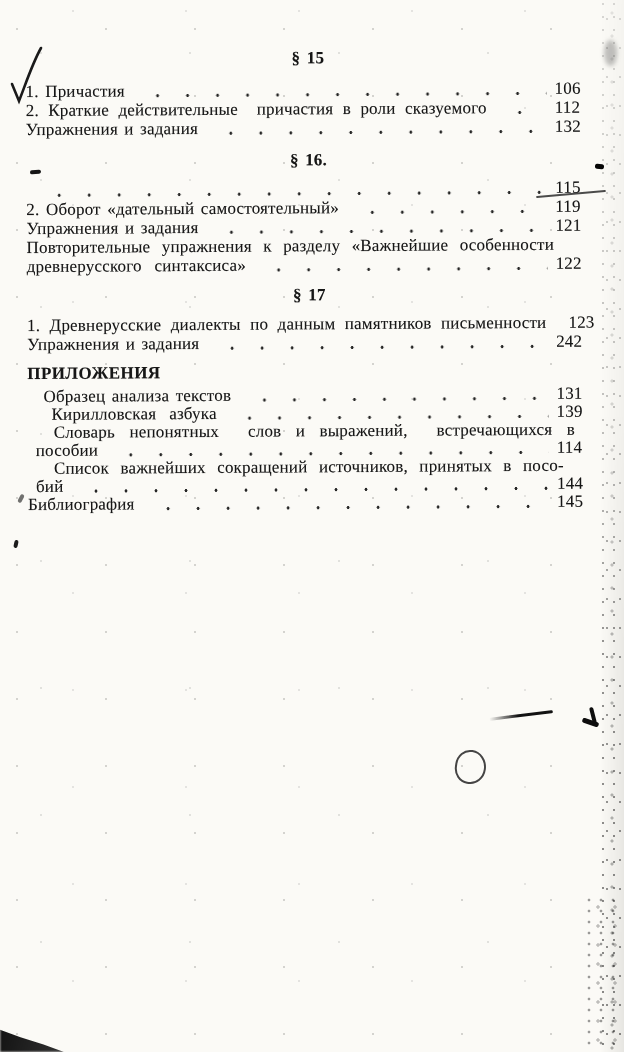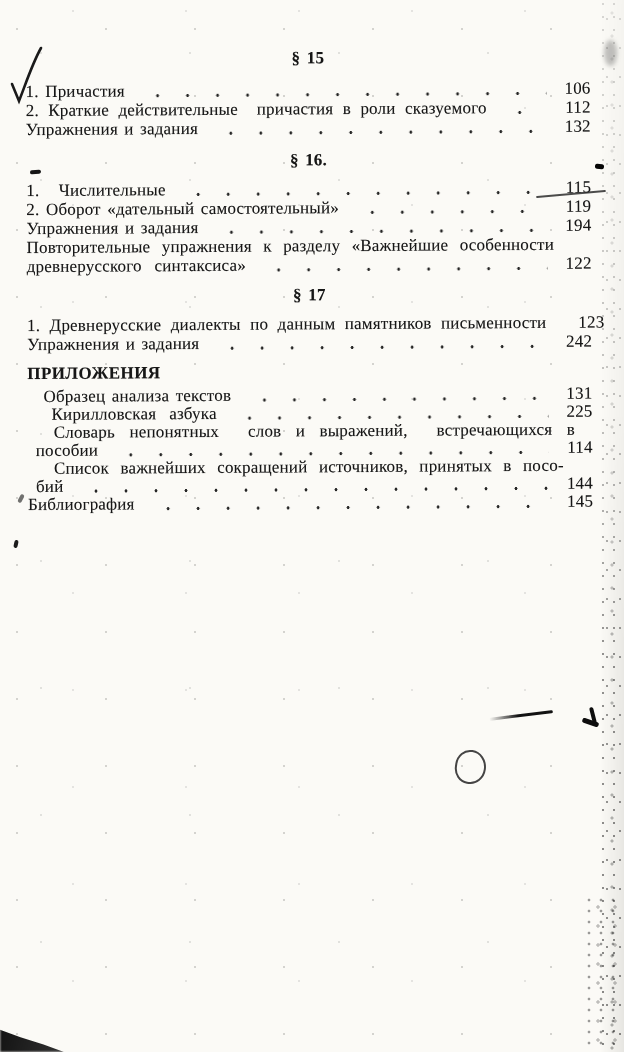--- a/index.html
+++ b/index.html
@@ -15,21 +15,21 @@
     transform:rotate(-0.35deg);transform-origin:0 0;
     font-size:17px;line-height:19px;word-spacing:2px;letter-spacing:.2px;
     text-shadow:.2px .2px 0 rgba(0,0,0,.3);}
   .sec-h{text-align:center;font-weight:700;font-size:17px;line-height:19px;}
   .app-h{font-weight:700;font-size:17px;line-height:20px;letter-spacing:.4px;}
   .row{display:flex;align-items:baseline;}
   .t{white-space:pre;}
   .leader{flex:1;align-self:flex-end;height:5px;margin:0 8px 2px 14px;
     background-image:radial-gradient(circle,#262626 1.3px,rgba(0,0,0,0) 1.7px);
     background-size:30px 5px;background-position:4px center;background-repeat:repeat-x;}
-  .pg{min-width:36px;text-align:right;white-space:pre;}
+  .pg{min-width:36px;white-space:pre;}
   .l1{white-space:pre;}
   .w-med{word-spacing:5px;}
   .w-wide{word-spacing:7px;}
   .w-xwide{word-spacing:10px;}
   .in1{padding-left:16px;}
   .in2{padding-left:24px;}
   .in2a{padding-left:26px;}
   .inc{padding-left:8px;}
   .g13{margin-top:13px;} .g10{margin-top:10px;} .g11{margin-top:11px;} .g4{margin-top:4px;}
   .app{font-size:17px;line-height:18px;}
@@ -89,33 +89,32 @@
       <div class="row">
         <span class="t">Упражнения и задания</span>
         <span class="leader"></span>
         <span class="pg">132</span>
       </div>
     </div>
 
     <div class="sec-h g13">§ 16.</div>
     <div class="grp g10">
       <div class="row">
-        <span class="t">1.   Числительные</span>
         <span class="leader"></span>
         <span class="pg">115</span>
       </div>
       <div class="row">
         <span class="t">2. Оборот «дательный самостоятельный»</span>
         <span class="leader"></span>
         <span class="pg">119</span>
       </div>
       <div class="row">
         <span class="t">Упражнения и задания</span>
         <span class="leader"></span>
-        <span class="pg">194</span>
+        <span class="pg">121</span>
       </div>
       <div>
         <div class="l1 w-wide">Повторительные упражнения к разделу «Важнейшие особенности</div>
         <div class="row">
           <span class="t">древнерусского  синтаксиса»</span>
           <span class="leader"></span>
           <span class="pg">122</span>
         </div>
       </div>
     </div>
@@ -137,21 +136,21 @@
     <div class="app-h g10">ПРИЛОЖЕНИЯ</div>
     <div class="grp app g4">
       <div class="row in1">
         <span class="t">Образец анализа текстов</span>
         <span class="leader"></span>
         <span class="pg">131</span>
       </div>
       <div class="row in2">
         <span class="t">Кирилловская  азбука</span>
         <span class="leader"></span>
-        <span class="pg">225</span>
+        <span class="pg">139</span>
       </div>
       <div>
         <div class="l1 in2a w-xwide">Словарь непонятных  слов и выражений,  встречающихся в</div>
         <div class="row inc">
           <span class="t">пособии</span>
           <span class="leader"></span>
           <span class="pg">114</span>
         </div>
       </div>
       <div>

